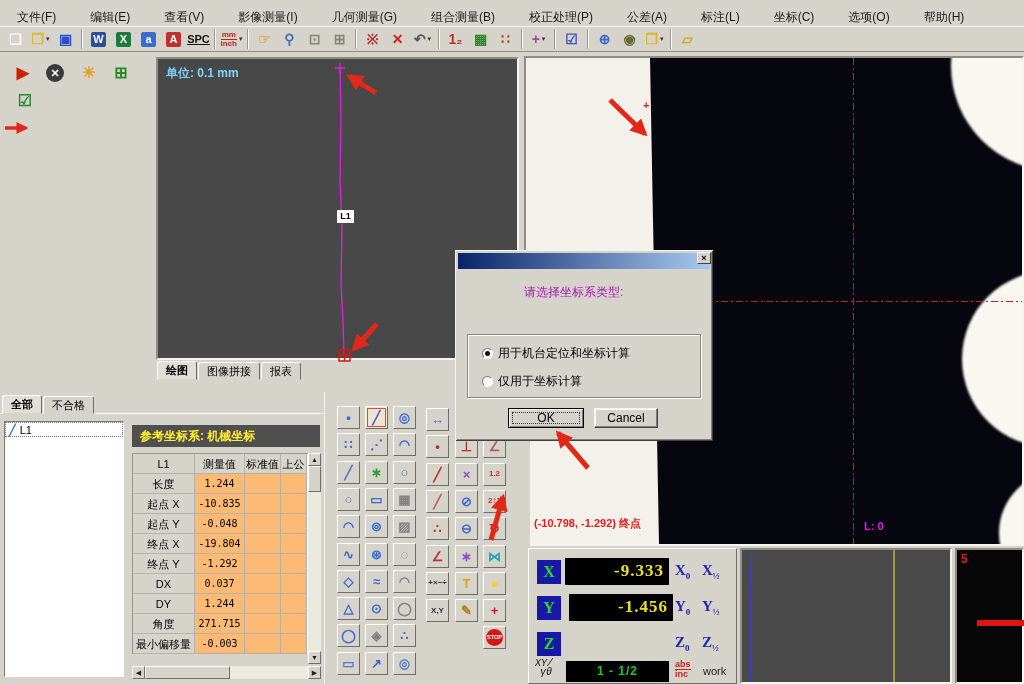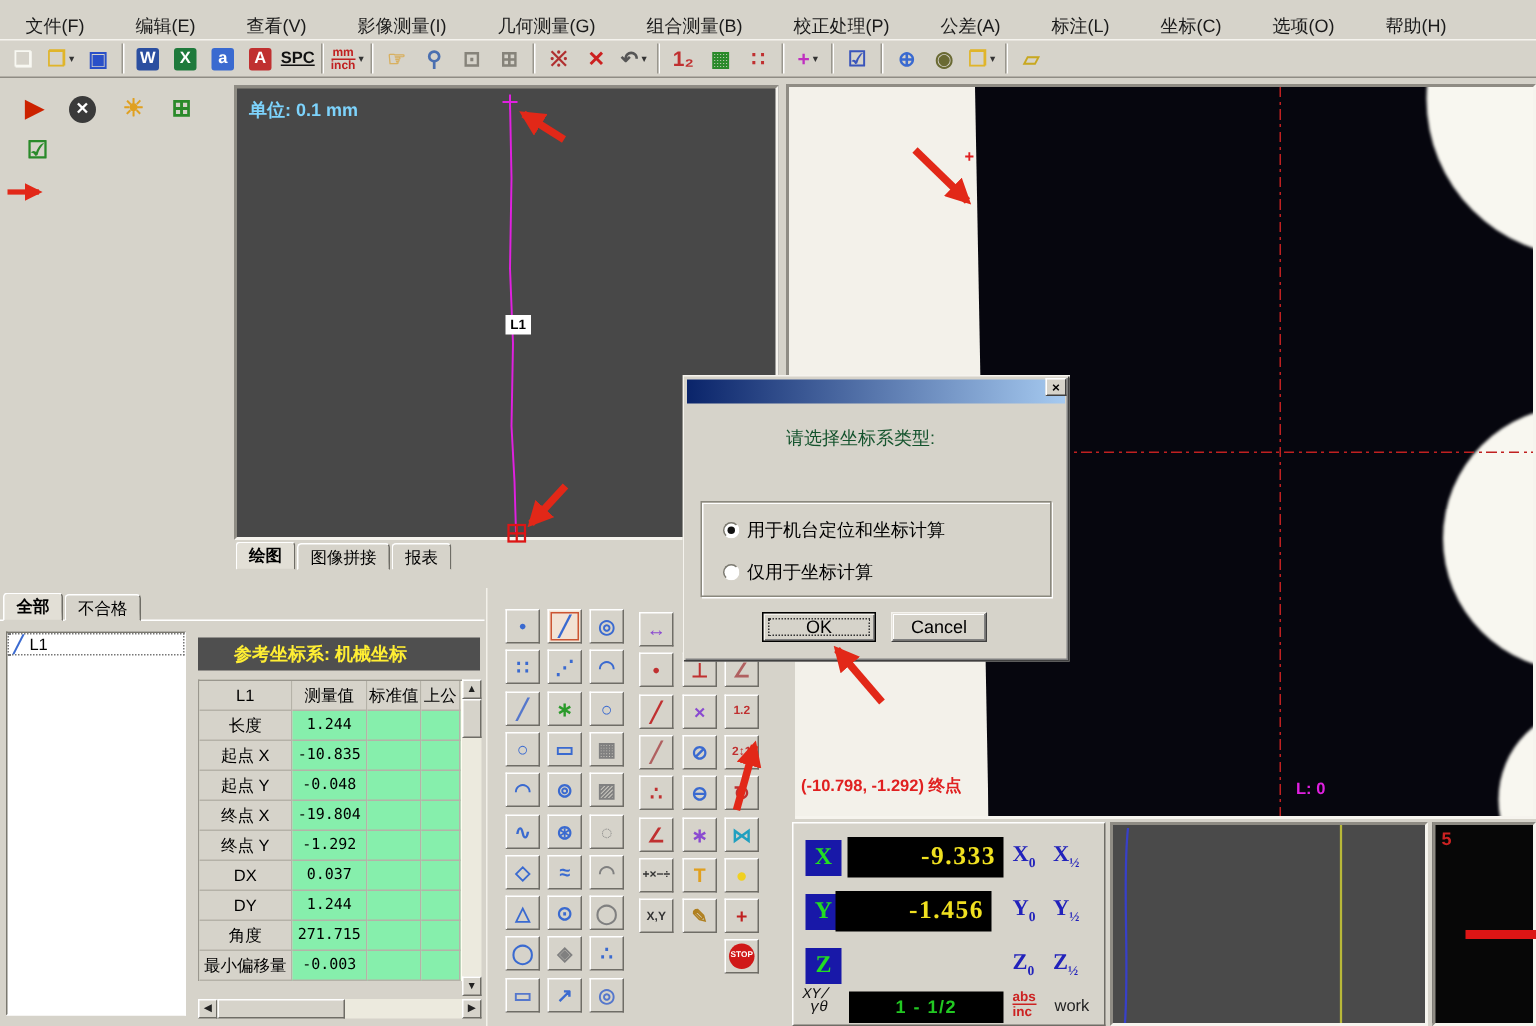--- a/index.html
+++ b/index.html
@@ -63,45 +63,45 @@
   .cam-text-red { position:absolute; color:#e02020; font-size:11px; font-weight:bold; }
   .cam-text-mag { position:absolute; color:#e020e0; font-size:11px; font-weight:bold; }
 
   
   .dialog { position:absolute; left:455px; top:250px; width:258px; height:191px; background:#d6d3ca; z-index:50;
     box-shadow: inset 1px 1px 0 #f5f3ee, inset -1px -1px 0 #404040, inset 2px 2px 0 #d6d3ca, inset -2px -2px 0 #808080; }
   .dlg-title { position:absolute; left:3px; top:3px; right:3px; height:16px;
     background:linear-gradient(90deg, #0a246a, #a6caf0); }
   .dlg-close { position:absolute; right:2px; top:2px; width:14px; height:12px; background:#d6d3ca;
     border:1px solid; border-color:#fff #404040 #404040 #fff; font-size:9px; font-weight:bold; line-height:10px; text-align:center; }
-  .dlg-prompt { position:absolute; left:69px; top:34px; font-size:12px; color:#14532d;text-align:center; }
+  .dlg-prompt { position:absolute; left:69px; top:34px; font-size:12px; color:#a21caf;text-align:center; }
   .dlg-group { position:absolute; left:12px; top:84px; width:234px; height:64px;
     border:1px solid #8a887e; box-shadow:1px 1px 0 #fff, inset 1px 1px 0 #fff; }
   .radio-row { position:absolute; left:14px; display:flex; align-items:center; font-size:12px; }
   .rdot { width:11px; height:11px; border-radius:50%; background:#fff; margin-right:5px;
     border:1px solid; border-color:#7a786f #fff #fff #7a786f; position:relative; }
   .rdot.sel::after { content:""; position:absolute; left:2px; top:2px; width:5px; height:5px; border-radius:50%; background:#111; }
   .btn95 { position:absolute; height:20px; background:#d6d3ca; font-size:12px; text-align:center; line-height:18px;
     border:1px solid; border-color:#f5f3ee #404040 #404040 #f5f3ee; box-shadow:inset -1px -1px 0 #808080, inset 1px 1px 0 #fff; }
   .btn95.default { border-color:#000; box-shadow:inset 1px 1px 0 #f5f3ee, inset -1px -1px 0 #808080; }
   .btn95.default::after { content:""; position:absolute; left:3px; right:3px; top:3px; bottom:3px; border:1px dotted #333; }
 
   
   .bl-tabs { position:absolute; left:2px; top:396px; display:flex; z-index:2; }
   .bl-panel { position:absolute; left:0; top:413px; width:323px; height:271px; background:#d6d3ca; border-top:1px solid #fff; }
   .feature-list { position:absolute; left:4px; top:7px; width:120px; height:256px; background:#fff; }
   .feature-list .item { height:15px; font-size:11px; line-height:15px; padding-left:3px; color:#000; background:#fff; border:1px dotted #777; display:flex; gap:4px; }
   .ref-header { position:absolute; left:132px; top:11px; width:188px; height:22px; background:#4f4f4f;
-    color:var(--hyellow); font-size:12px; font-weight:bold; line-height:22px; padding-left:24px; white-space:nowrap; }
+    color:var(--hyellow); font-size:12px; font-weight:bold; line-height:22px; padding-left:8px; white-space:nowrap; }
   .meas-table { position:absolute; left:132px; top:39px; width:176px; display:grid;
     grid-template-columns:62px 50px 36px 26px; border-top:1px solid #9a978e; border-left:1px solid #9a978e; background:#fffdf0; }
   .mcell { border-right:1px solid #b5b2a8; border-bottom:1px solid #b5b2a8; height:20px; line-height:20px;
     font-size:11px; text-align:center; overflow:hidden; white-space:nowrap; }
   .mhead, .mlabel { background:#d6d3ca; }
-  .mval { font-family:"DejaVu Sans Mono", monospace; font-size:10px; background:#86efac; }
+  .mval { font-family:"DejaVu Sans Mono", monospace; font-size:10px; background:#fdba74; }
 
   
   .sb-btn { background:#d6d3ca; border:1px solid; border-color:#fff #6f6d66 #6f6d66 #fff; font-size:7px; text-align:center; color:#222; }
   .vscroll { position:absolute; left:308px; top:39px; width:13px; height:211px; background:#eceade; }
   .vscroll .sb-btn { width:13px; height:13px; line-height:12px; }
   .vthumb { position:absolute; top:13px; left:0; width:13px; height:26px; background:#d6d3ca; border:1px solid; border-color:#fff #6f6d66 #6f6d66 #fff; }
   .vdown { position:absolute; bottom:0; }
   .hscroll { position:absolute; left:132px; top:252px; width:189px; height:13px; background:#eceade; }
   .hscroll .sb-btn { position:absolute; width:13px; height:13px; line-height:12px; }
   .hthumb { position:absolute; left:13px; top:0; width:85px; height:13px; background:#d6d3ca; border:1px solid; border-color:#fff #6f6d66 #6f6d66 #fff; }
@@ -529,21 +529,21 @@
     <div class="absinc">
       <div>abs</div>
       <div>inc</div>
     </div>
     <div class="work">work</div>
   <div class="axis-box" style="left: 8px; top: 11px;">X</div>
       <div class="axis-display" style="left: 36px; top: 9px;">-9.333</div>
       <div class="axis-btn" style="left: 146px; top: 13px;">X<sub>0</sub></div>
       <div class="axis-btn" style="left: 173px; top: 13px;">X<sub>½</sub></div>
       <div class="axis-box" style="left: 8px; top: 47px;">Y</div>
-      <div class="axis-display" style="left: 28px; top: 45px;">-1.456</div>
+      <div class="axis-display" style="left: 40px; top: 45px;">-1.456</div>
       <div class="axis-btn" style="left: 146px; top: 49px;">Y<sub>0</sub></div>
       <div class="axis-btn" style="left: 173px; top: 49px;">Y<sub>½</sub></div>
       <div class="axis-box" style="left: 8px; top: 83px;">Z</div>
       <div class="axis-btn" style="left: 146px; top: 85px;">Z<sub>0</sub></div>
       <div class="axis-btn" style="left: 173px; top: 85px;">Z<sub>½</sub></div>
     </div>
 
   <div class="graph-panel sunken2">
     <svg width="208" height="132">
       <path d="M10,2 C6,40 11,85 8,132" fill="none" stroke="#3840c8" stroke-width="1.5"></path>

